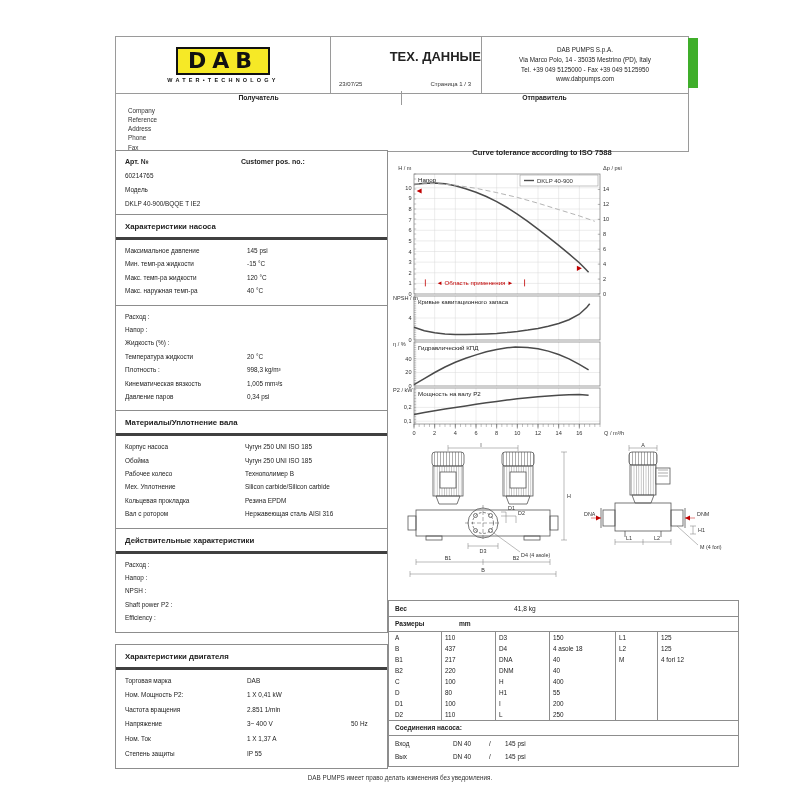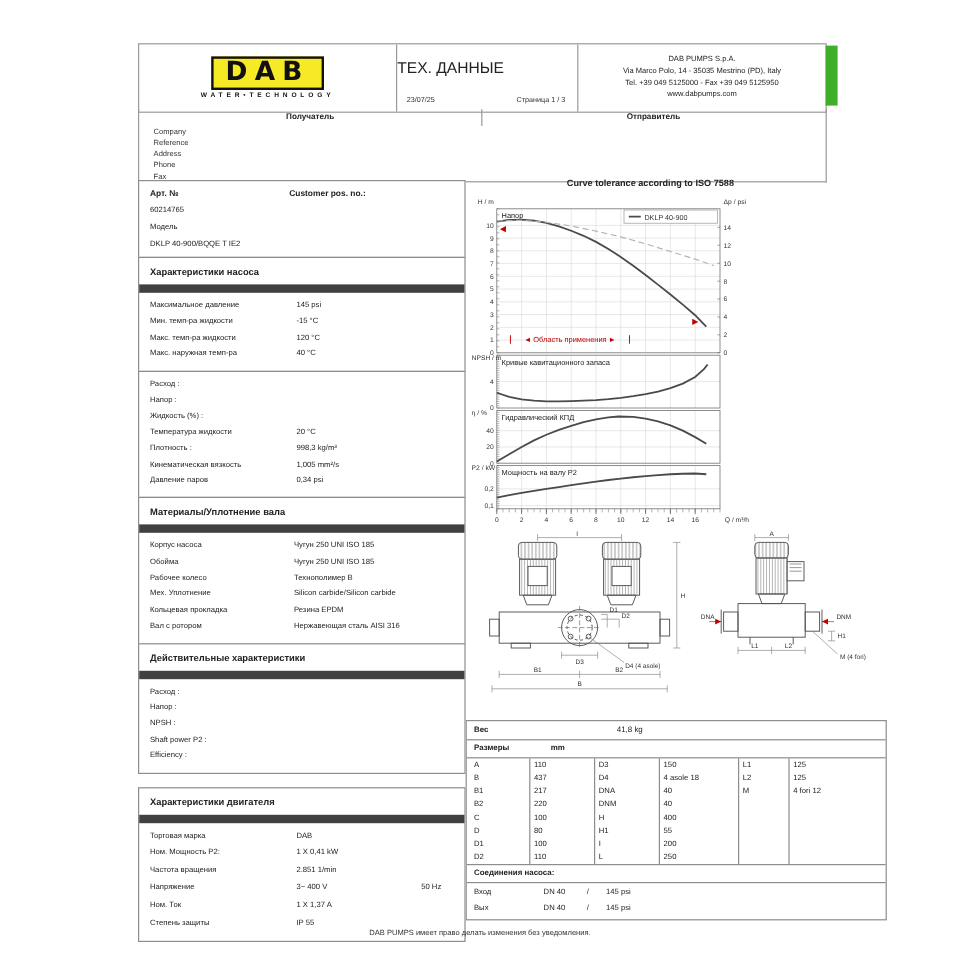--- a/index.html
+++ b/index.html
@@ -8,37 +8,37 @@
         box-shadow:0 0 4px rgba(0,0,0,.25);}
   .doc{position:absolute;left:115px;top:30px;width:622px;height:745px;}
   
   .header{position:absolute;left:0;top:6px;width:572px;height:56px;border:1px solid #9a9a9a;display:flex;}
   .h-cell{position:relative;height:100%;}
   .h-logo{width:214px;border-right:1px solid #9a9a9a;display:flex;flex-direction:column;align-items:center;justify-content:center;}
   .logo-box{background:#f6e926;border:2px solid #111;padding:1px 10px;line-height:1;}
   .logo-txt{font-weight:bold;font-size:22px;letter-spacing:6px;color:#111;font-family:"DejaVu Sans",sans-serif;}
   .logo-tag{font-size:5.5px;letter-spacing:3.2px;margin-top:2px;color:#111;font-weight:bold;}
   .h-center{width:150px;border-right:1px solid #9a9a9a;}
-  .h-title{text-align:left;font-weight:normal;font-size:13px;margin-top:12px;}
+  .h-title{text-align:right;font-weight:bold;font-size:13px;margin-top:12px;}
   .h-sub{position:absolute;bottom:6px;left:0;width:100%;font-size:6px;color:#333;}
   .h-date{position:absolute;left:8px;bottom:0;}
   .h-page{position:absolute;right:10px;bottom:0;}
   .h-addr{flex:1;text-align:center;font-size:6.3px;line-height:1.55;padding-top:8px;color:#222;}
   .green-strip{position:absolute;left:573px;top:8px;width:10px;height:50px;background:#3fae2a;}
   
   .recip{position:absolute;left:0;top:61px;width:572px;height:60px;border-left:1px solid #9a9a9a;border-right:1px solid #9a9a9a;border-bottom:1px solid #9a9a9a;}
   .recip-div{position:absolute;left:285px;top:0;width:1px;height:14px;background:#9a9a9a;}
   .recip-lbl{position:absolute;top:3px;font-weight:bold;font-size:6.8px;}
   .recip-l{left:0;width:285px;text-align:center;}
   .recip-r{left:285px;width:287px;text-align:center;}
   .recip-fields{position:absolute;left:12px;top:15px;font-size:6.3px;line-height:1.45;color:#333;}
   
   .leftcol{position:absolute;left:0;top:121px;width:273px;}
   .box{border:1px solid #8d8d8d;margin-top:-1px;position:relative;background:#fff;}
-  .sec-title{font-weight:bold;font-size:7.8px;padding:7px 9px 6px 9px;border-bottom:7px solid #404040;}
+  .sec-title{font-weight:bold;font-size:7.8px;padding:7px 9px 6px 9px;border-bottom:3px solid #404040;}
   .body{padding:5px 9px 6px 9px;}
   .mei{font-size:7.5px;padding:6px 0 8px 0;}
   .row{position:relative;height:13.4px;font-size:6.4px;color:#222;}
   .row .lbl{position:absolute;left:0;top:2px;}
   .row .val{position:absolute;left:122px;top:2px;}
   .row .extra{position:absolute;left:226px;top:2px;}
   .motor .row{height:14.6px;}
   .gap{height:12px;}
   
   .artbox{height:63px;}

